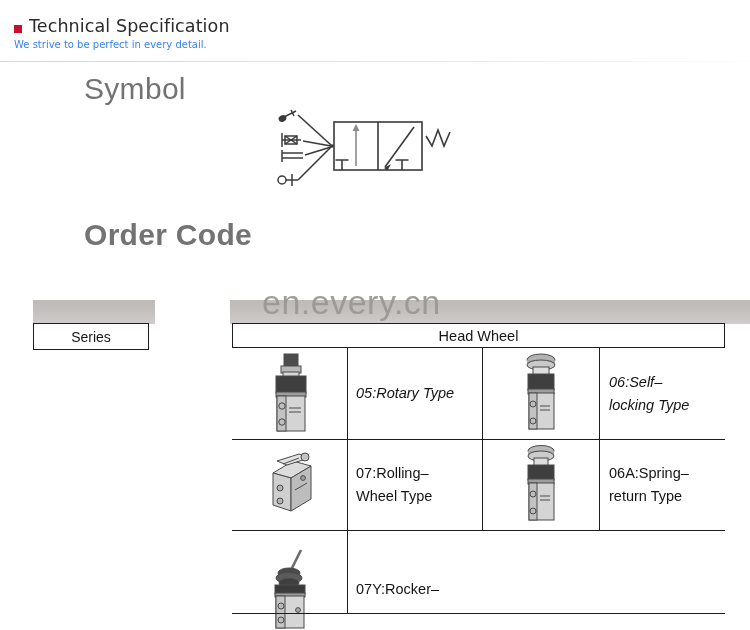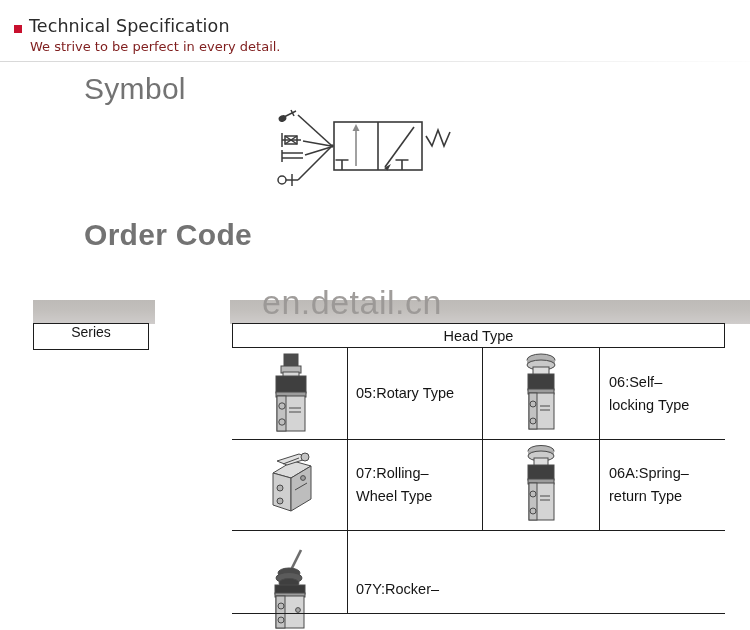--- a/index.html
+++ b/index.html
@@ -37,25 +37,25 @@
     left: 29px;
     top: 16px;
     font-size: 17.5px;
     font-family: "DejaVu Sans", sans-serif;
     color: #2b2b2b;
     letter-spacing: .1px;
     white-space: nowrap;
   }
   #header-subtitle {
     position: absolute;
-    left: 30px;
+    left: 14px;
     top: 39px;
-    font-size: 13px;
+    font-size: 10px;
     font-family: "DejaVu Sans", sans-serif;
-    color: #7f1d1d;
+    color: #3b82f6;
     white-space: nowrap;
   }
   #header-rule {
     position: absolute;
     left: 0;
     top: 61px;
     width: 750px;
     height: 1px;
     background: linear-gradient(to right, #d8d8d8 0%, #e6e6e6 55%, #fdfdfd 100%);
   }
@@ -114,20 +114,21 @@
   
   #series-box {
     position: absolute;
     left: 33px;
     top: 323px;
     width: 114px;
     height: 25px;
     border: 1px solid #1d1d1d;
     background: #ffffff;
     display: flex;
+    align-items: center;
     justify-content: center;
   }
   #series-label {
     font-size: 14px;
     font-family: "Liberation Sans", sans-serif;
     color: #161616;
   }
 
   
   #headtype-header {
@@ -155,21 +156,21 @@
     width: 493px;
     height: 266px;
   }
   .tbl-row {
     position: absolute;
     left: 0;
     width: 493px;
     height: 91px;
     display: flex;
   }
-  #tbl-row-0 { top: 0px; }
+  #tbl-row-0 { top: 0px; font-style: italic; }
   #tbl-row-1 { top: 91px; }
   #tbl-row-2 { top: 196px; }
 
   .tbl-group {
     display: flex;
     height: 91px;
   }
   .grp-left  { width: 250px; }
   .grp-right { width: 243px; }
 
@@ -285,28 +286,28 @@
         <line x1="20" y1="74" x2="20" y2="86"></line>
       </g>
     </g>
   </svg>
 </div>
 
 <div class="section-heading" id="heading-order">Order Code</div>
 
 <div class="watermark-bar" id="watermark-bar-left"></div>
 <div class="watermark-bar" id="watermark-bar-right"></div>
-<div id="watermark-text">en.detail.cn</div>
+<div id="watermark-text">en.every.cn</div>
 
 <div id="series-box">
   <span id="series-label">Series</span>
 </div>
 
 <div id="headtype-header">
-  <span id="headtype-header-label">Head Type</span>
+  <span id="headtype-header-label">Head Wheel</span>
 </div>
 
 <div id="headtype-table">
 
   <div class="tbl-row" id="tbl-row-0">
     <div class="tbl-group grp-left">
       <div class="cell-img left-img">
         <svg width="60" height="86" viewBox="0 0 60 86" class="valve-art">
           <g stroke="#4a4a4a" stroke-width="1">
             <rect x="24" y="3" width="14" height="13" fill="#4c4c4c"></rect>

